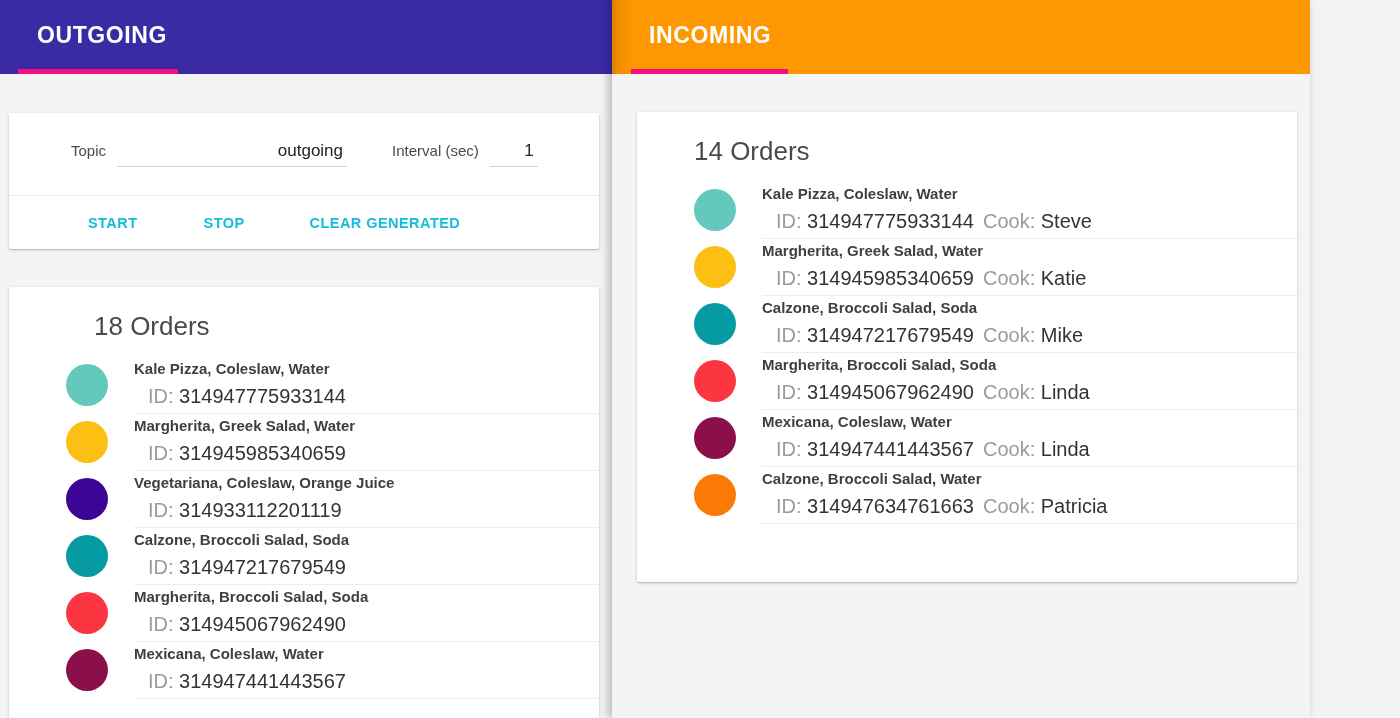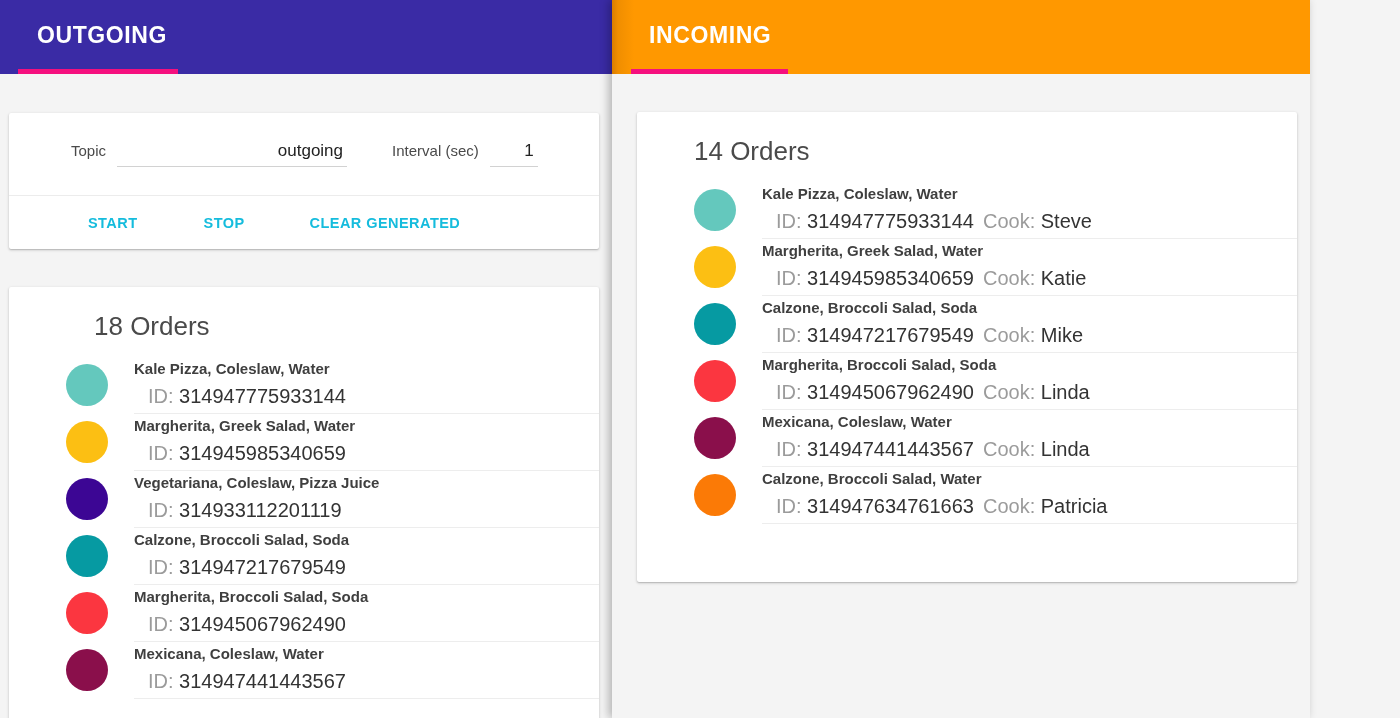--- a/index.html
+++ b/index.html
@@ -255,21 +255,21 @@
           <li class="order-row">
             <span class="avatar" style="background: rgb(252, 191, 19);"></span>
             <div class="order-text">
               <div class="order-primary">Margherita, Greek Salad, Water</div>
               <div class="order-secondary"><span class="meta-key">ID:</span><span class="meta-val"> 314945985340659</span></div>
             </div>
           </li>
           <li class="order-row">
             <span class="avatar" style="background: rgb(60, 6, 148);"></span>
             <div class="order-text">
-              <div class="order-primary">Vegetariana, Coleslaw, Pizza Juice</div>
+              <div class="order-primary">Vegetariana, Coleslaw, Orange Juice</div>
               <div class="order-secondary"><span class="meta-key">ID:</span><span class="meta-val"> 314933112201119</span></div>
             </div>
           </li>
           <li class="order-row">
             <span class="avatar" style="background: rgb(6, 154, 162);"></span>
             <div class="order-text">
               <div class="order-primary">Calzone, Broccoli Salad, Soda</div>
               <div class="order-secondary"><span class="meta-key">ID:</span><span class="meta-val"> 314947217679549</span></div>
             </div>
           </li>

